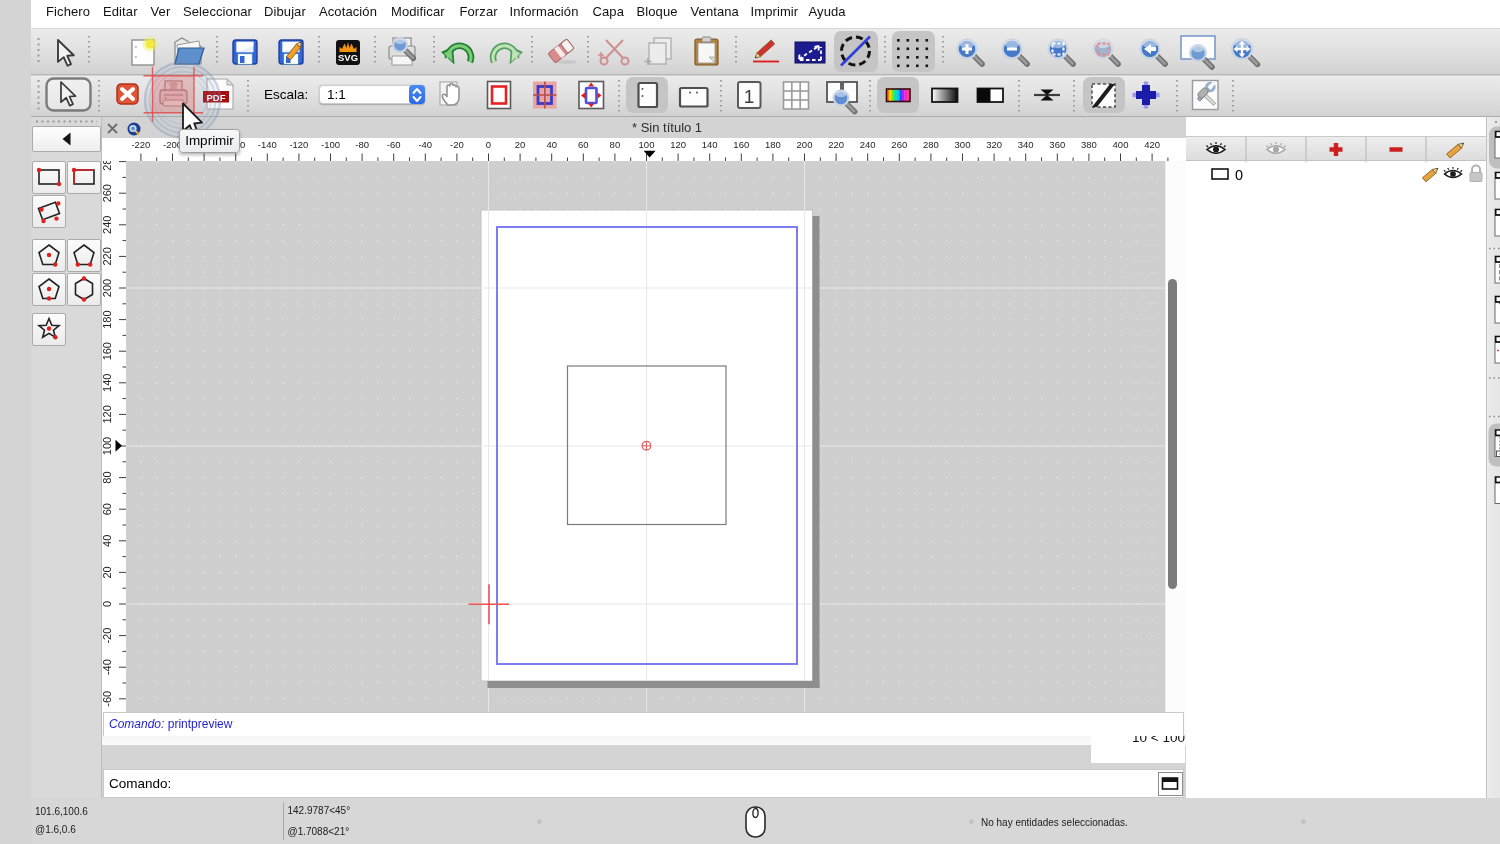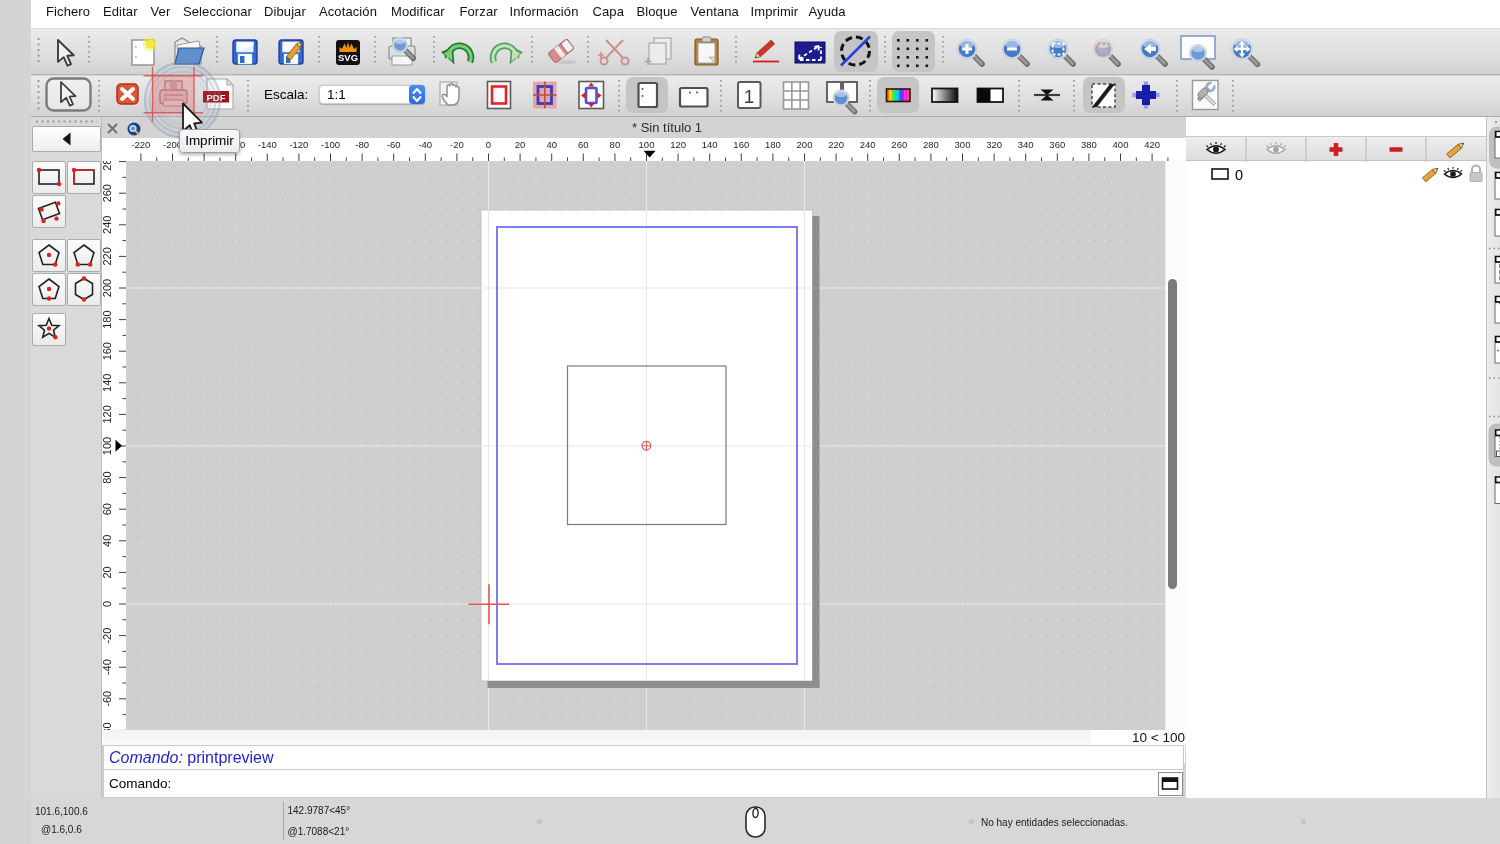--- a/index.html
+++ b/index.html
@@ -19,22 +19,22 @@
   background-image:radial-gradient(circle 1px at 1.5px 1.5px,rgba(255,255,255,0.55) 90%,transparent);
   background-size:15.8px 15.8px;background-position:13.4px -0.9px;}
 .vscroll{left:1134px;top:161px;width:21px;height:569px;background:#fcfcfc;border-left:1px solid #ebebeb;}
 .vthumb{position:absolute;left:2px;top:118px;width:9px;height:310px;background:#7b7b7b;border-radius:4.5px;}
 .hscroll{left:71px;top:730px;width:1084px;height:15px;background:linear-gradient(#f2f2f2,#fbfbfb);}
 .gridstat{left:1060px;top:730px;width:94px;height:33px;background:#ffffff;font-size:13.5px;color:#111;text-align:right;line-height:16px;}
 .panel{left:1155px;top:117px;width:300px;height:681px;background:#ffffff;}
 .ptitle{position:absolute;left:0;top:0;width:300px;height:19px;font-size:13px;color:#1c1c1c;}
 .ptb{position:absolute;left:0;top:19px;width:300px;height:25px;background:linear-gradient(#ededed,#dddddd);border-top:1px solid #c9c9c9;border-bottom:1px solid #c2c2c2;}
 .dock{left:1455px;top:117px;width:45px;height:681px;background:linear-gradient(to right,#ebebeb,#d7d7d7);border-left:1px solid #c4c4c4;}
-.cmdhist{left:72px;top:745px;width:1081px;height:24px;background:#ffffff;border:1px solid #c9c9c9;border-bottom:none;
-  font-size:16px;color:#1f1fd0;line-height:23px;padding-left:5px;}
+.cmdhist{left:72px;top:712px;width:1081px;height:24px;background:#ffffff;border:1px solid #c9c9c9;border-bottom:none;
+  font-size:12px;color:#1f1fd0;line-height:23px;padding-left:5px;}
 .cmdinput{left:72px;top:769px;width:1081px;height:29px;background:#ffffff;border:1px solid #c9c9c9;
   font-size:13.5px;color:#000;line-height:27px;padding-left:5px;}
 .statusbar{left:0;top:798px;width:1500px;height:46px;background:#d7d7d7;}
 .statusbar div{position:absolute;font-size:10px;color:#1b1b1b;}
 .tooltip{left:148px;top:129px;width:61px;height:24px;background:linear-gradient(#f7f8fa,#e9ebee);
   border:1px solid #9f9f9f;border-radius:3.5px;box-shadow:0 2px 3.5px rgba(0,0,0,0.28);
   font-size:13.5px;color:#000;text-align:center;line-height:22px;z-index:60;}
 </style></head><body>
 <div id="root">
 <div class="abs menubar">
@@ -779,21 +779,21 @@
       </svg></div>
 <div class="abs cmdhist"><i style="font-style:italic;">Comando:</i> printpreview</div>
 <div class="abs cmdinput">Comando:</div>
 <div class="abs" style="left:1127px;top:771.5px;width:24.5px;height:24.5px;background:#fdfdfd;border:1px solid #8e8e8e;">
 <svg width="22" height="22" viewBox="0 0 22 22" style="">
         <rect x="3.5" y="5" width="15" height="11" fill="#fff" stroke="#141414" stroke-width="1.6"></rect>
         <rect x="3.5" y="5" width="15" height="4" fill="#141414"></rect>
       </svg></div>
 <div class="abs statusbar">
 <div style="left:4px;top:8px;">101.6,100.6</div>
-<div style="left:10px;top:26px;text-align:right;">@1.6,0.6</div>
+<div style="left:4px;top:26px;text-align:right;">@1.6,0.6</div>
 <div style="left:252px;top:4px;width:1px;height:38px;background:#a9a9a9;"></div>
 <div style="left:256.5px;top:7px;">142.9787&lt;45°</div>
 <div style="left:256.5px;top:28px;text-align:right;">@1.7088&lt;21°</div>
 <div style="left:506px;top:21px;width:5px;height:5px;border-radius:50%;background:#c4c4c4;"></div>
 <div style="left:938px;top:21px;width:5px;height:5px;border-radius:50%;background:#c4c4c4;"></div>
 <div style="left:1270px;top:21px;width:5px;height:5px;border-radius:50%;background:#c4c4c4;"></div>
 <div style="left:950px;top:19px;">No hay entidades seleccionadas.</div>
 <svg width="26" height="36" viewBox="0 0 26 36" style="position:absolute;left:712px;top:6px">
         <rect x="3" y="3" width="19" height="30" rx="9" fill="#ffffff" stroke="#2a2a2a" stroke-width="1.6"></rect>
 <line x1="12.5" y1="3" x2="12.5" y2="14" stroke="#2a2a2a" stroke-width="1.4"></line>

